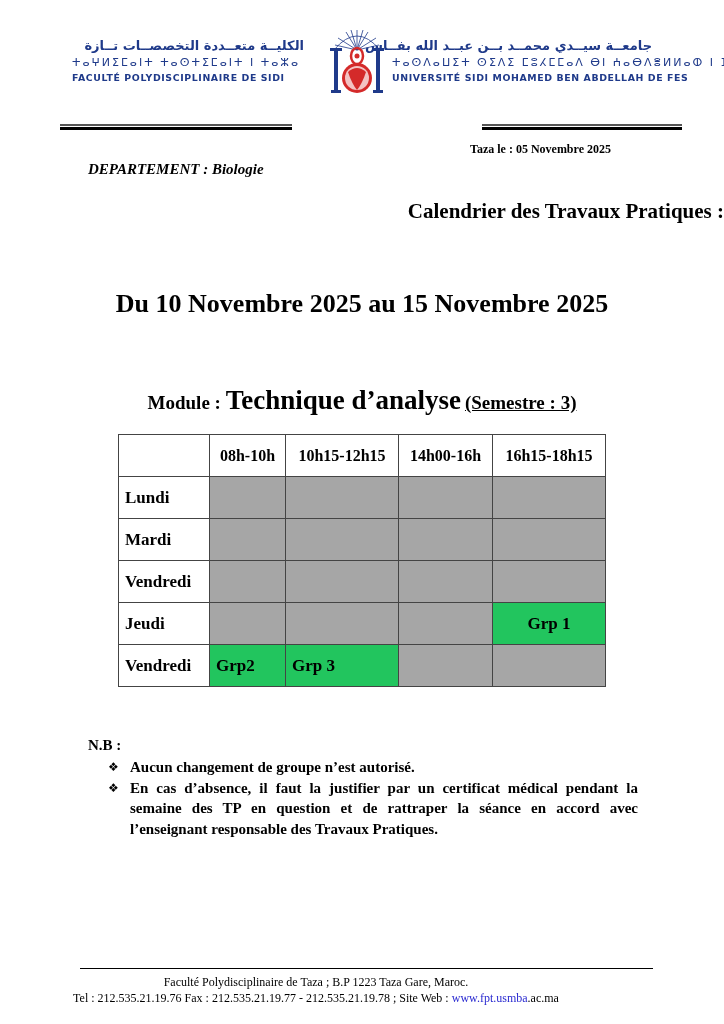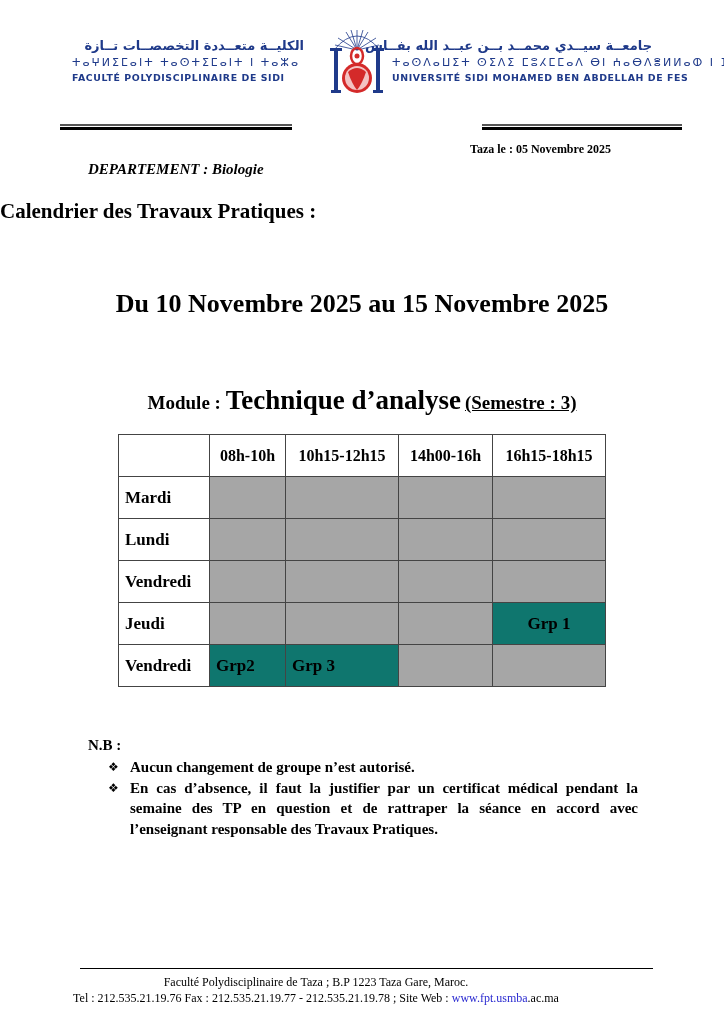--- a/index.html
+++ b/index.html
@@ -22,40 +22,40 @@
     .logo { left: 326px; top: 26px; width: 62px; height: 72px; }
 
     
     .rule { height: 6px; border-top: 2px solid #555; border-bottom: 3px solid #000; box-sizing: border-box; }
     .rule-left { left: 60px; top: 124px; width: 232px; }
     .rule-right { left: 482px; top: 124px; width: 200px; }
 
     .date { left: 470px; top: 142px; font-size: 12px; font-weight: bold; white-space: nowrap; }
     .dept { left: 88px; top: 161px; font-size: 15px; font-weight: bold; font-style: italic; white-space: nowrap; }
 
-    .title { left: 0; width: 724px; top: 199px; text-align: left; font-size: 21px; font-weight: bold; }
+    .title { left: 0; width: 724px; top: 199px; text-align: right; font-size: 21px; font-weight: bold; }
     .period { left: 0; width: 724px; top: 289px; text-align: center; font-size: 26px; font-weight: bold; }
 
     .module { left: 0; width: 724px; top: 385px; text-align: center; font-weight: bold; white-space: nowrap; }
     .module .m-label { font-size: 19px; }
     .module .m-name { font-size: 27px; }
     .module .m-sem { font-size: 19px; text-decoration: underline; }
 
     
     table.tp { position: absolute; left: 118px; top: 434px; border-collapse: collapse;
                font-family: "Liberation Serif", serif; font-weight: bold; font-size: 17px; }
     table.tp td, table.tp th { border: 1px solid #444; padding: 0 6px; height: 42px; box-sizing: border-box; }
     table.tp th { font-size: 16px; font-weight: bold; text-align: center; white-space: nowrap; }
     table.tp td.day { text-align: left; width: 91px; }
     table.tp td.c0 { width: 76px; }
     table.tp td.c1 { width: 113px; }
     table.tp td.c2 { width: 94px; }
     table.tp td.c3 { width: 113px; }
     td.shaded { background: #a6a6a6; }
-    td.free { background: #0f766e; }
+    td.free { background: #22c55e; }
     td.align-center { text-align: center; }
     td.align-left { text-align: left; }
 
     
     .nb { left: 88px; top: 737px; font-size: 15px; font-weight: bold; }
     .notes { left: 108px; top: 757px; width: 530px; font-size: 15px; font-weight: bold; line-height: 20.5px; }
     .note { display: flex; align-items: flex-start; }
     .bullet { width: 22px; flex: none; font-family: "DejaVu Sans", sans-serif; font-size: 12px; line-height: 20.5px; }
     .note-text { flex: 1; text-align: justify; text-align-last: left; }
 
@@ -129,28 +129,28 @@
     <tr>
       <th></th>
       <th>08h-10h</th>
       <th>10h15-12h15</th>
       <th>14h00-16h</th>
       <th>16h15-18h15</th>
     </tr>
   </thead>
   <tbody id="schedule-body">
       <tr>
-        <td class="day">Mardi</td>
+        <td class="day">Lundi</td>
         <td class="c0 shaded"></td>
         <td class="c1 shaded"></td>
         <td class="c2 shaded"></td>
         <td class="c3 shaded"></td>
       </tr>
       <tr>
-        <td class="day">Lundi</td>
+        <td class="day">Mardi</td>
         <td class="c0 shaded"></td>
         <td class="c1 shaded"></td>
         <td class="c2 shaded"></td>
         <td class="c3 shaded"></td>
       </tr>
       <tr>
         <td class="day">Vendredi</td>
         <td class="c0 shaded"></td>
         <td class="c1 shaded"></td>
         <td class="c2 shaded"></td>

